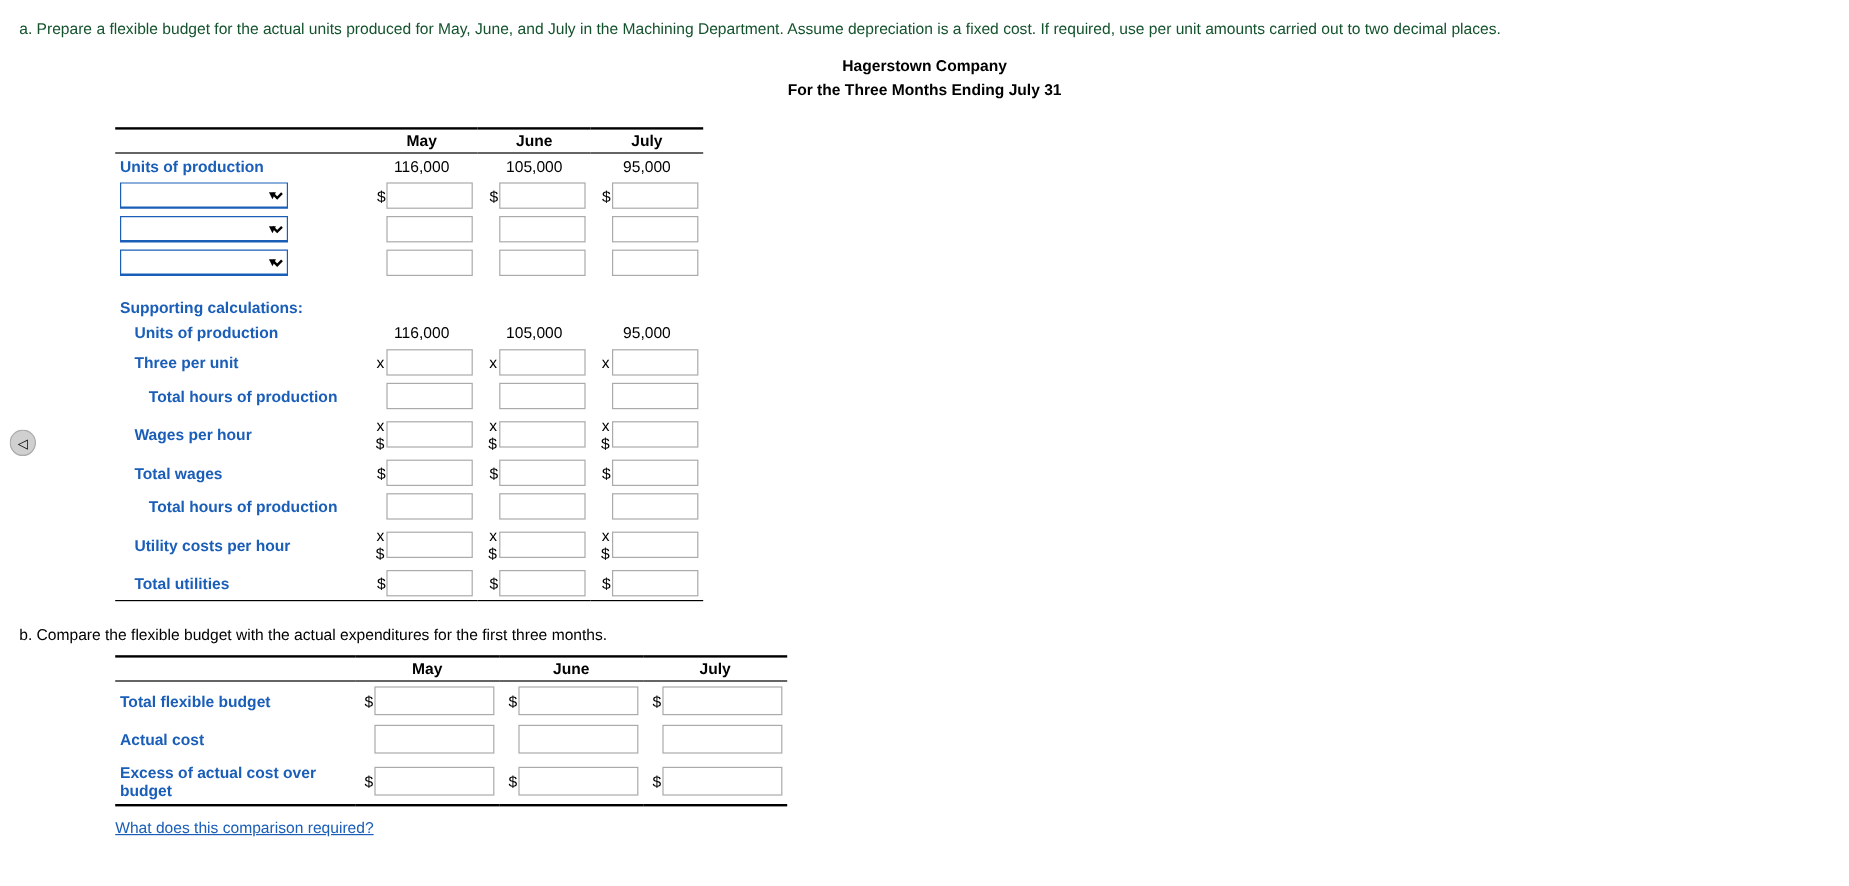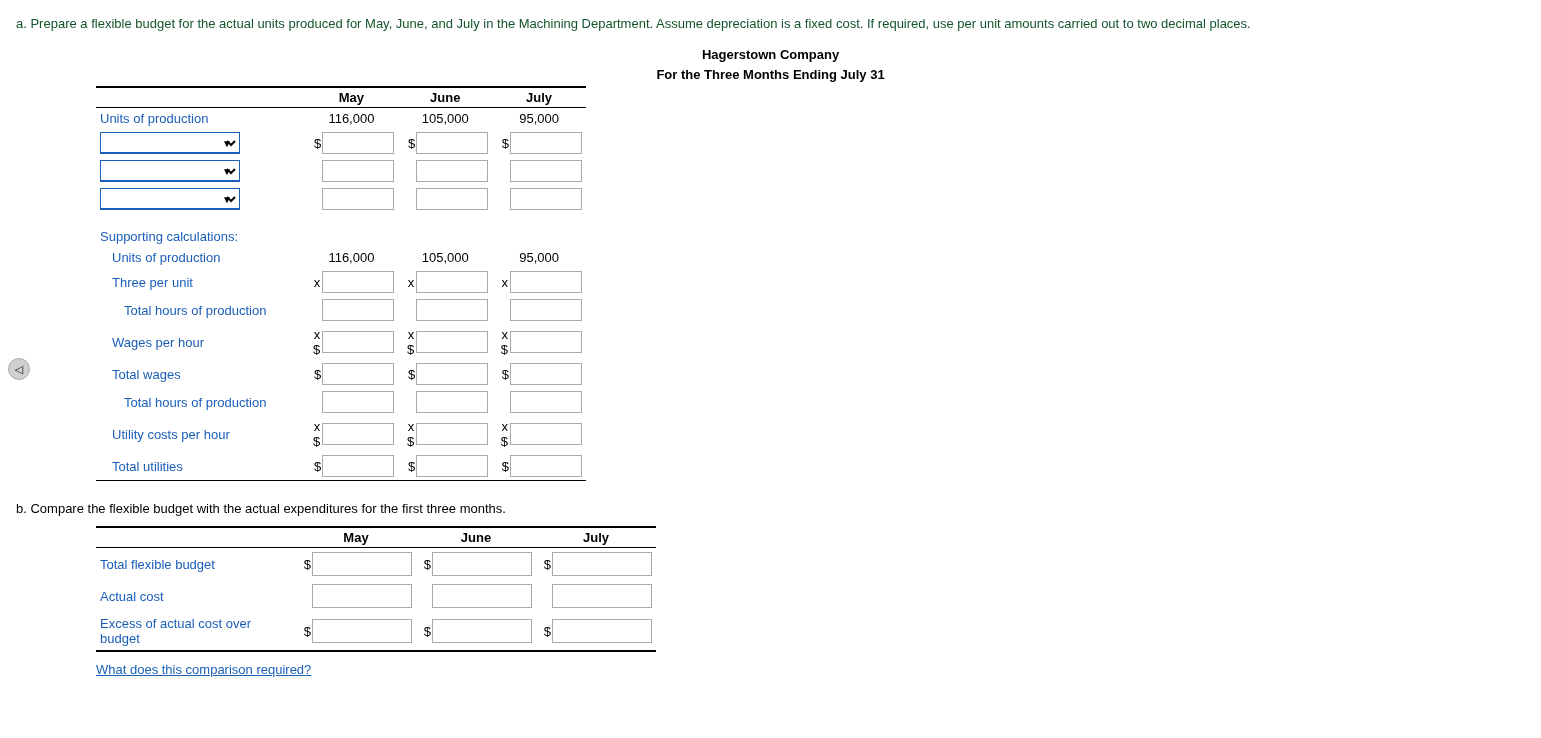--- a/index.html
+++ b/index.html
@@ -15,21 +15,21 @@
     .instruction {
       font-size: 13px;
       color: #14532d;
       margin-bottom: 14px;
     }
     .company-header {
       text-align: center;
       font-weight: bold;
       font-size: 13px;
       line-height: 1.5;
-      margin-bottom: 2px;
+      margin-bottom: 22px;
     }
     .budget-table {
       width: 490px;
       margin-left: 80px;
       border-collapse: collapse;
     }
     .budget-table .header-row th {
       font-weight: bold;
       text-align: center;
       padding: 2px 4px;
@@ -38,21 +38,21 @@
       border-bottom: 1px solid #000;
     }
     .budget-table td {
       padding: 3px 4px;
       vertical-align: middle;
       font-size: 13px;
     }
     .label-col { width: 200px; }
     .val-col { width: 90px; text-align: right; }
 
-    .blue-text { color: #1a5eb8; }
+    .blue-text { color: #1a5eb8; font-weight: bold; }
     .input-field {
       border: 1px solid #aaa;
       height: 22px;
       width: 72px;
       font-size: 12px;
       padding: 0 3px;
     }
     .dollar-prefix { font-size: 13px; margin-right: 1px; }
     .inline-flex { display: inline-flex; align-items: center; }
     .select-field {
@@ -192,21 +192,21 @@
         <input type="text" class="input-field" style="">
       </td>
     </tr>
 
 
     <tr class="section-divider">
         <td colspan="4"></td>
       </tr>
 
     <tr>
-      <td colspan="4" class="blue-text" style="font-weight:normal; padding-top:6px;margin-left:37px;">Supporting calculations:</td>
+      <td colspan="4" class="blue-text" style="font-weight:bold; padding-top:6px;margin-left:37px;">Supporting calculations:</td>
     </tr>
 
     <tr>
       <td class="label-col indent1 blue-text">Units of production</td>
       <td class="val-col" style="text-align:center;">116,000</td>
       <td class="val-col" style="text-align:center;">105,000</td>
       <td class="val-col" style="text-align:center;">95,000</td>
     </tr>
 
     <tr>

